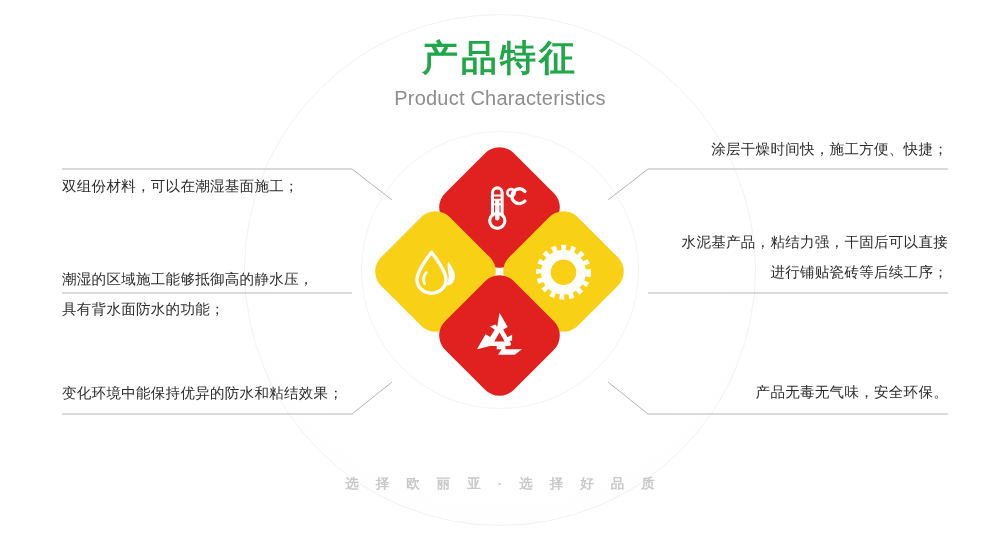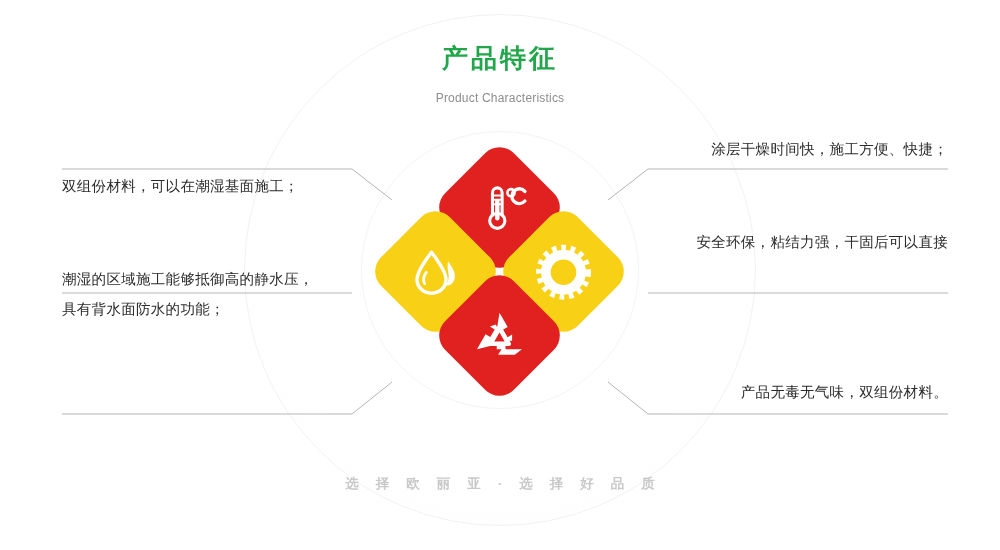--- a/index.html
+++ b/index.html
@@ -46,29 +46,29 @@
 
   
   .heading {
     position: absolute;
     left: 0;
     top: 36px;
     width: 1000px;
     text-align: center;
   }
   .heading-cn {
-    font-size: 26px;
+    font-size: 36px;
     font-weight: bold;
     color: #21a74a;
     letter-spacing: 3px;
     line-height: 44px;
     margin: 0;
   }
   .heading-en {
-    font-size: 12px;
+    font-size: 20px;
     color: #8d8d8d;
     letter-spacing: 0.2px;
     margin: 9px 0 0 0;
     line-height: 18px;
   }
 
   
   .connectors {
     position: absolute;
     left: 0;
@@ -175,30 +175,32 @@
   </svg>
 
   <div class="feature left f-l1">
     <span class="ln">双组份材料，可以在潮湿基面施工；</span>
   </div>
   <div class="feature left f-l2">
     <span class="ln">潮湿的区域施工能够抵御高的静水压，</span>
     <span class="ln">具有背水面防水的功能；</span>
   </div>
   <div class="feature left f-l3">
+    <span class="ln">变化环境中能保持优异的防水和粘结效果；</span>
   </div>
 
   <div class="feature right f-r1">
     <span class="ln">涂层干燥时间快，施工方便、快捷；</span>
   </div>
   <div class="feature right f-r2">
-    <span class="ln">安全环保，粘结力强，干固后可以直接</span>
+    <span class="ln">水泥基产品，粘结力强，干固后可以直接</span>
+    <span class="ln">进行铺贴瓷砖等后续工序；</span>
   </div>
   <div class="feature right f-r3">
-    <span class="ln">产品无毒无气味，双组份材料。</span>
+    <span class="ln">产品无毒无气味，安全环保。</span>
   </div>
 
   <div class="cluster">
 
     <div class="diamond d-top">
       <span class="glyph">
         <svg width="62" height="62" viewBox="0 0 62 62" xmlns="http://www.w3.org/2000/svg">
           <g fill="none" stroke="#ffffff" stroke-width="3.1" stroke-linecap="round">
 
             <path d="M24 38 V15.5 a4.8 4.8 0 0 1 9.6 0 V38"></path>

